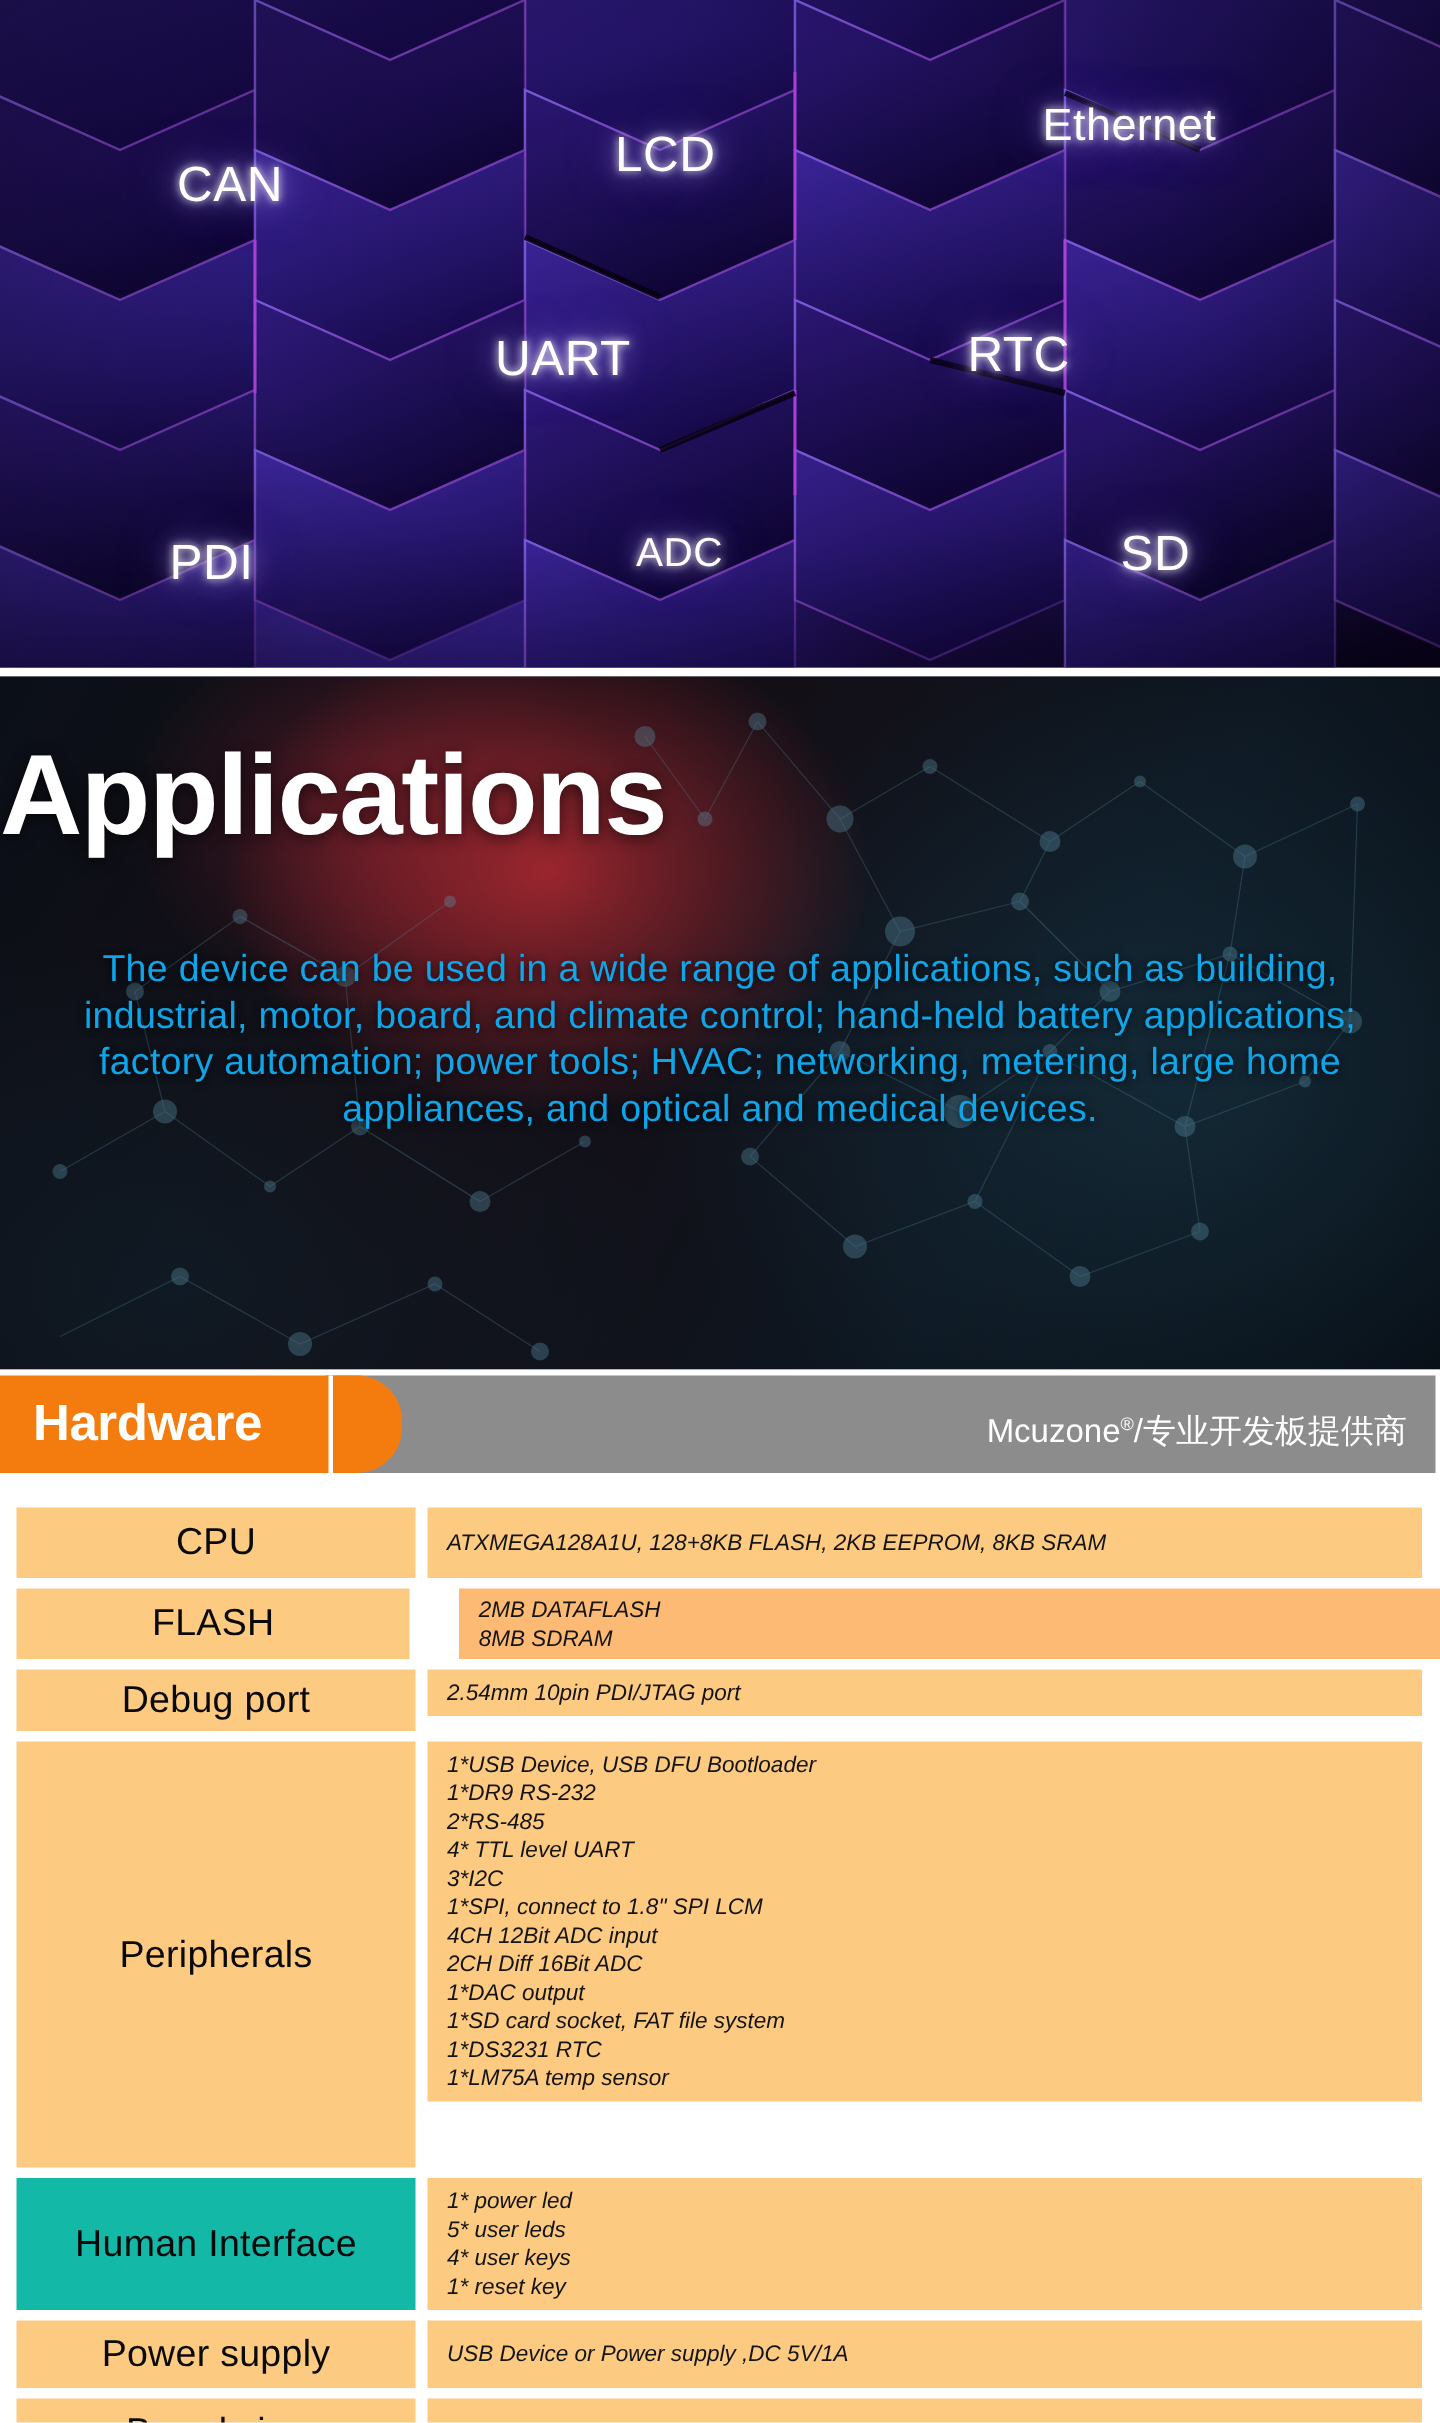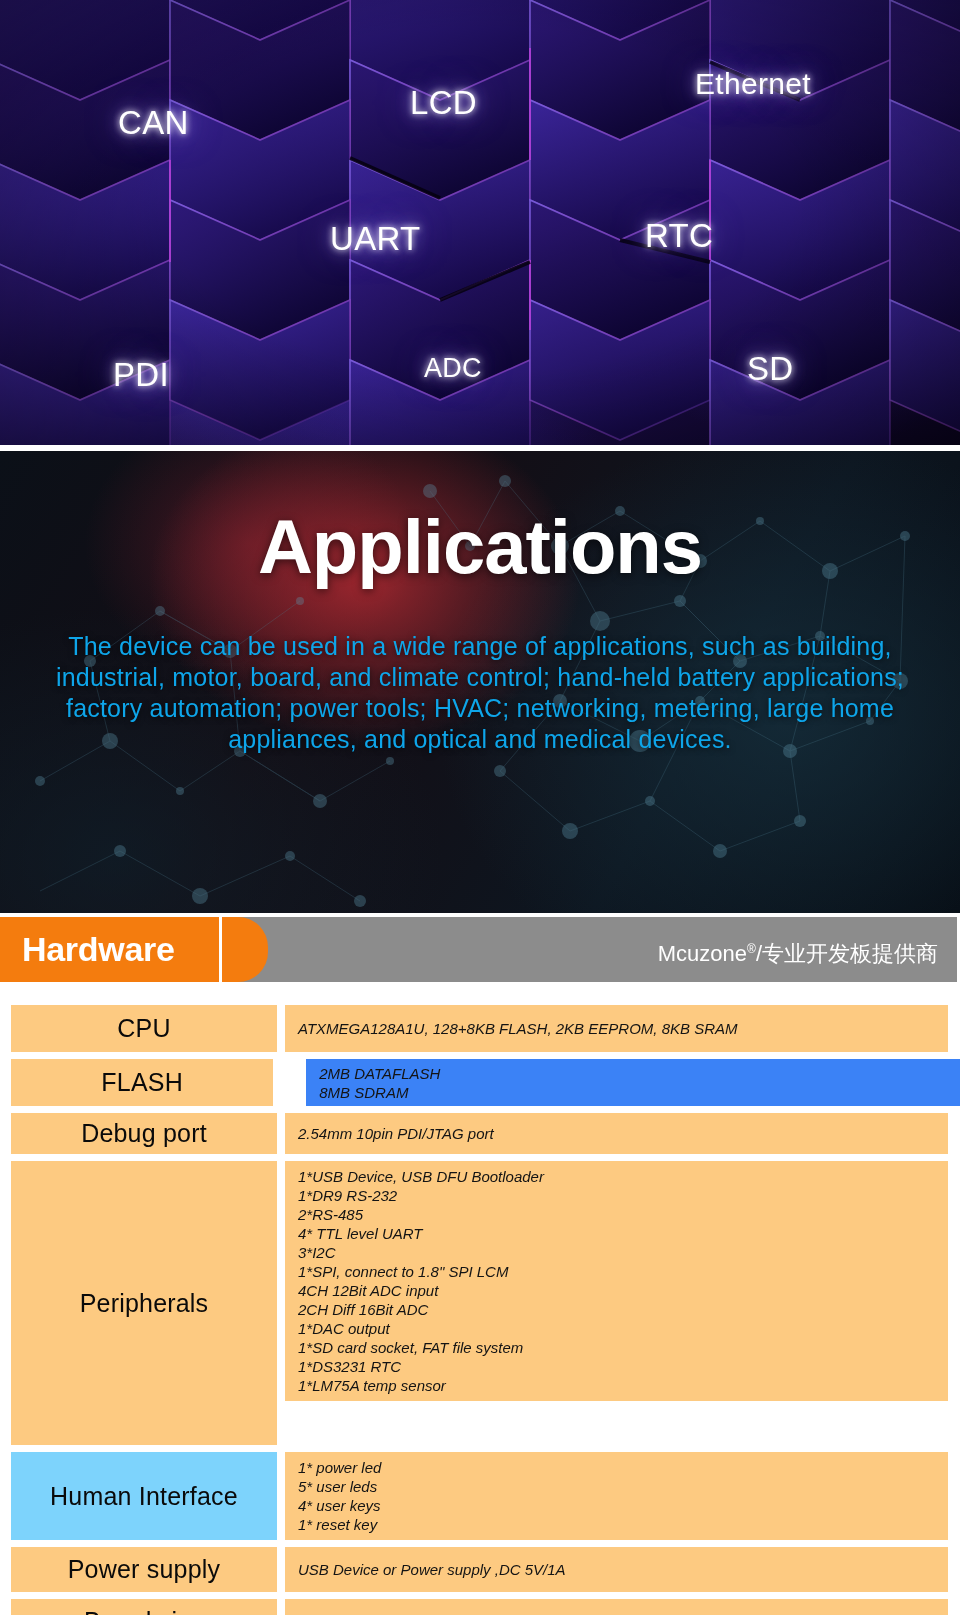--- a/index.html
+++ b/index.html
@@ -88,29 +88,28 @@
     inset: 0;
     width: 960px;
     height: 462px;
     opacity: 0.65;
   }
   .apps-title {
     position: absolute;
     top: 42px;
     left: 0;
     width: 960px;
-    text-align: center;
+    text-align: left;
     color: #ffffff;
     font-family: "Liberation Sans", sans-serif;
     font-weight: bold;
     font-size: 76px;
     letter-spacing: -1px;
     line-height: 1;
     text-shadow: 0 2px 10px rgba(0,0,0,0.6);
-    margin-top: 16px;
   }
   .apps-body {
     position: absolute;
     top: 180px;
     left: 50px;
     width: 860px;
     text-align: center;
     color: #0ea5e9;
     font-family: "Liberation Sans", sans-serif;
     font-size: 25px;
@@ -385,28 +384,28 @@
 
 <div class="spec-wrap" id="spec-table">
     <div class="spec-row">
       <div class="spec-label" style="height: 47px; background: rgb(253, 202, 129);">CPU</div>
       <div class="spec-value" style="height: 47px; background: rgb(253, 202, 129);">
         <div class="ln">ATXMEGA128A1U, 128+8KB FLASH, 2KB EEPROM, 8KB SRAM</div>
       </div>
     </div>
     <div class="spec-row">
       <div class="spec-label" style="height: 47px; background: rgb(253, 202, 129);">FLASH</div>
-      <div class="spec-value" style="height: 47px; background: #3b82f6; margin-left: 33px;">
+      <div class="spec-value" style="height: 47px; background: #fdba74; margin-left: 33px;">
         <div class="ln">2MB DATAFLASH</div>
         <div class="ln">8MB SDRAM</div>
       </div>
     </div>
     <div class="spec-row">
       <div class="spec-label" style="height: 41px; background: rgb(253, 202, 129);">Debug port</div>
-      <div class="spec-value" style="height: 41px; background: rgb(253, 202, 129);">
+      <div class="spec-value" style="height: 31px; background: rgb(253, 202, 129);">
         <div class="ln">2.54mm 10pin PDI/JTAG port</div>
       </div>
     </div>
     <div class="spec-row">
       <div class="spec-label" style="height: 284px; background: rgb(253, 202, 129);">Peripherals</div>
       <div class="spec-value" style="height: 240px; background: rgb(253, 202, 129);">
         <div class="ln">1*USB Device, USB DFU Bootloader</div>
         <div class="ln">1*DR9 RS-232</div>
         <div class="ln">2*RS-485</div>
         <div class="ln">4* TTL level UART</div>
@@ -414,21 +413,21 @@
         <div class="ln">1*SPI, connect to 1.8" SPI LCM</div>
         <div class="ln">4CH 12Bit ADC input</div>
         <div class="ln">2CH Diff 16Bit ADC</div>
         <div class="ln">1*DAC output</div>
         <div class="ln">1*SD card socket, FAT file system</div>
         <div class="ln">1*DS3231 RTC</div>
         <div class="ln">1*LM75A temp sensor</div>
       </div>
     </div>
     <div class="spec-row">
-      <div class="spec-label" style="height: 88px; background: #7dd3fc;">Human Interface</div>
+      <div class="spec-label" style="height: 88px; background: #14b8a6;">Human Interface</div>
       <div class="spec-value" style="height: 88px; background: rgb(253, 202, 129);">
         <div class="ln">1* power led</div>
         <div class="ln">5* user leds</div>
         <div class="ln">4* user keys</div>
         <div class="ln">1* reset key</div>
       </div>
     </div>
     <div class="spec-row">
       <div class="spec-label" style="height: 45px; background: rgb(253, 202, 129);">Power supply</div>
       <div class="spec-value" style="height: 45px; background: rgb(253, 202, 129);">

